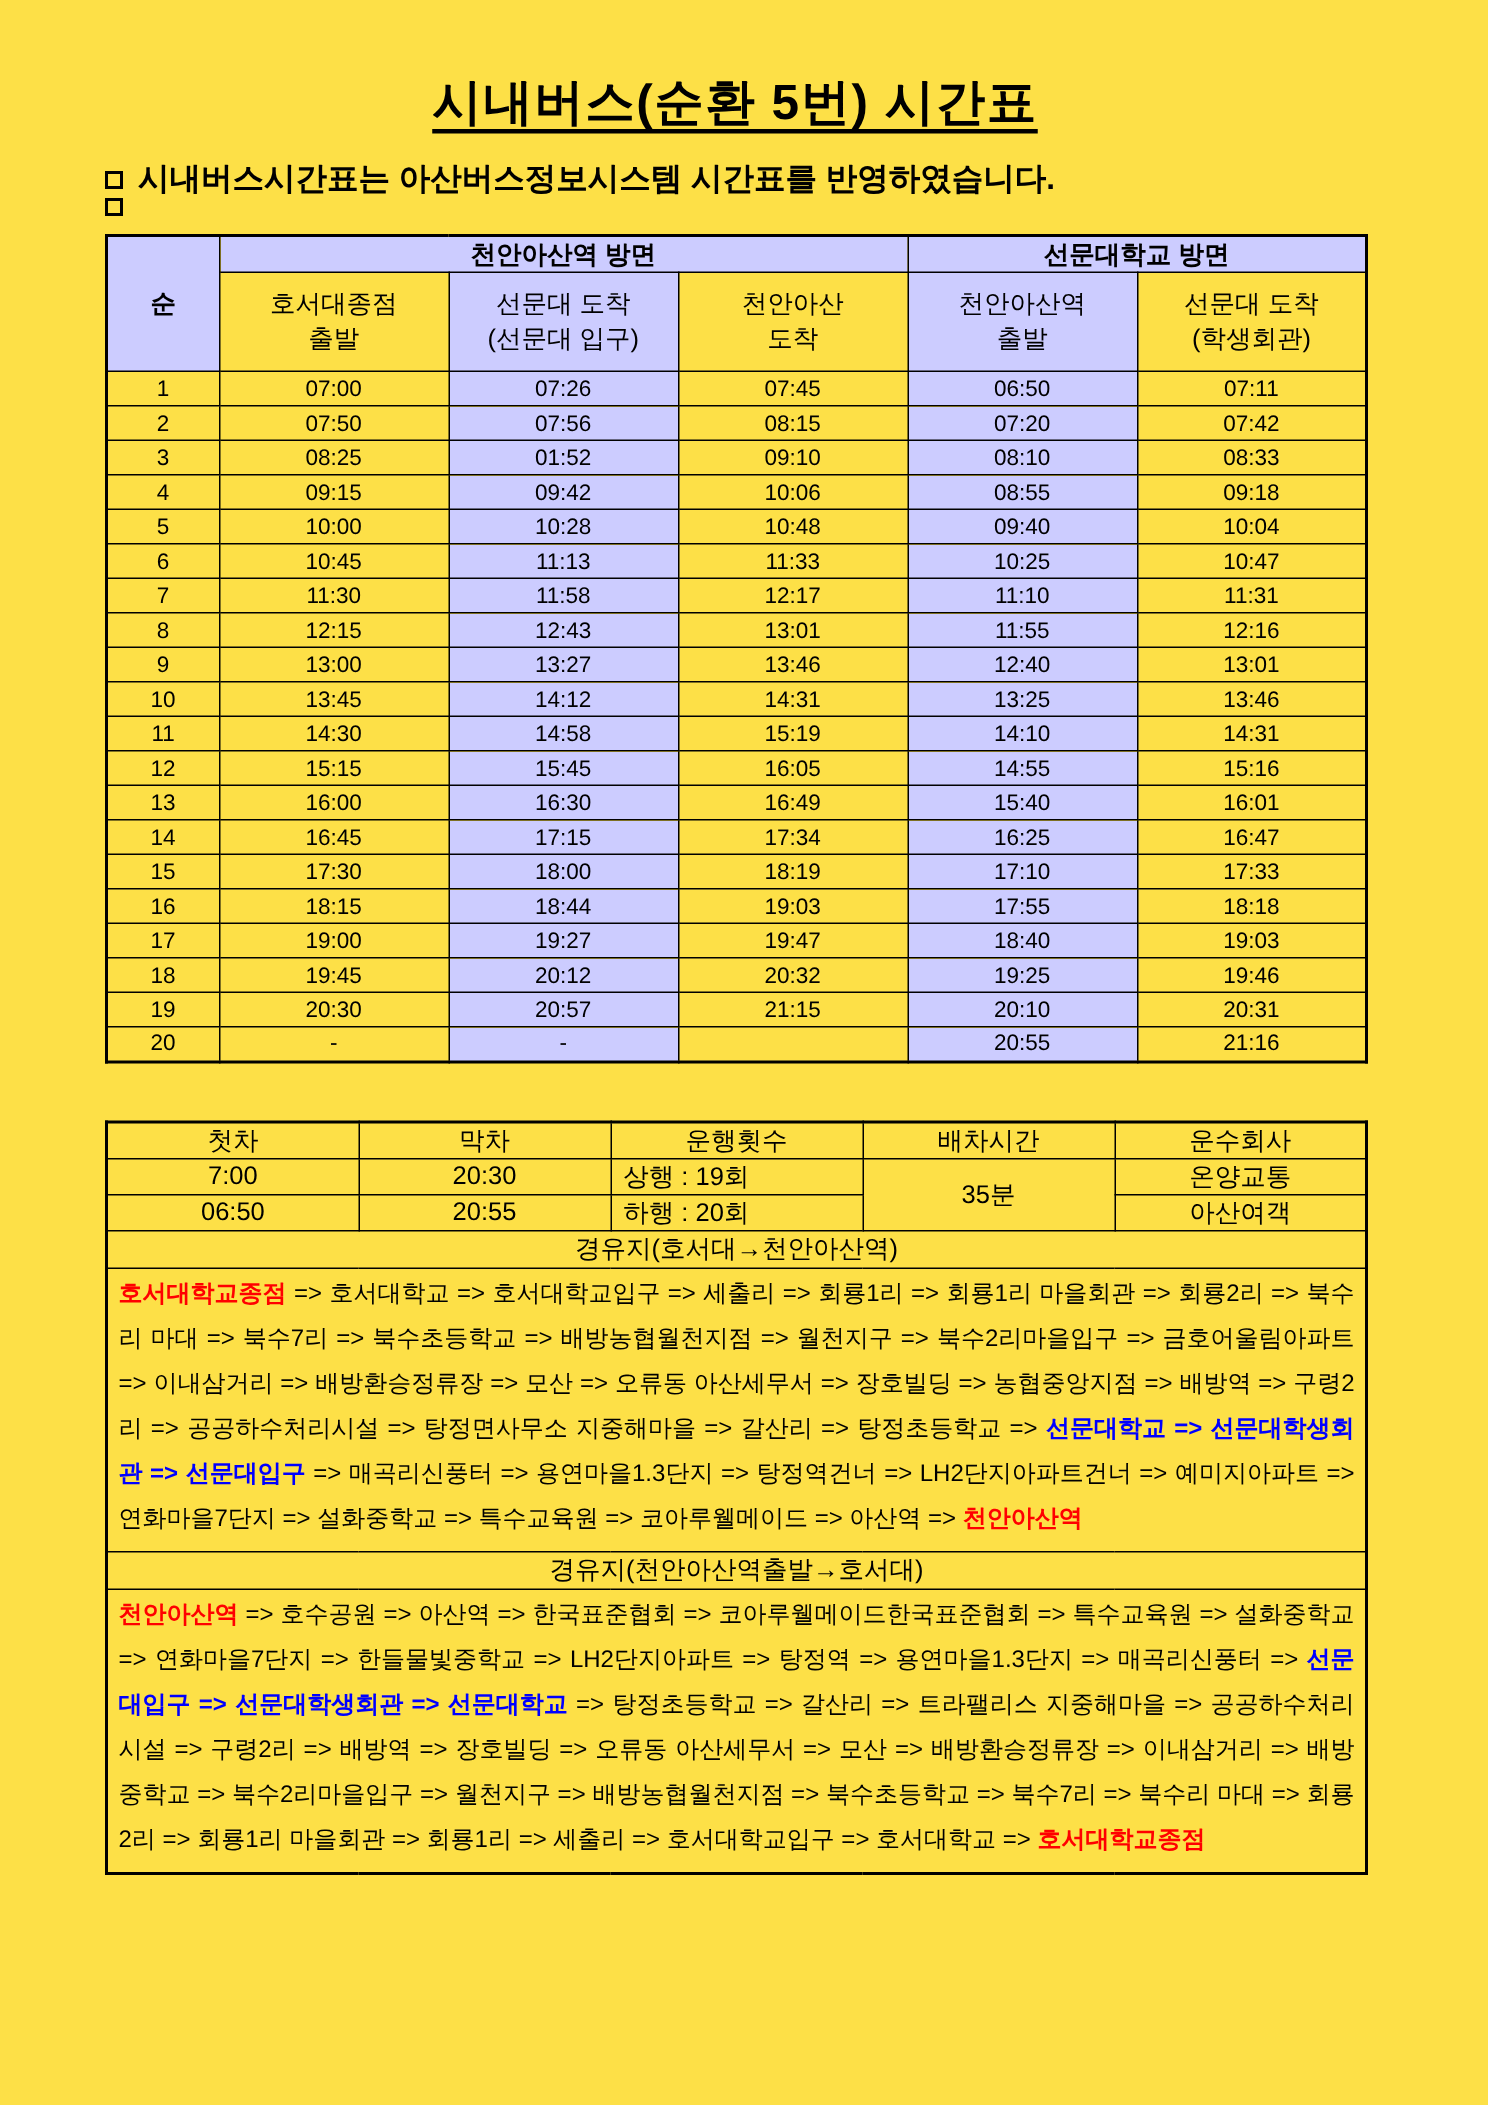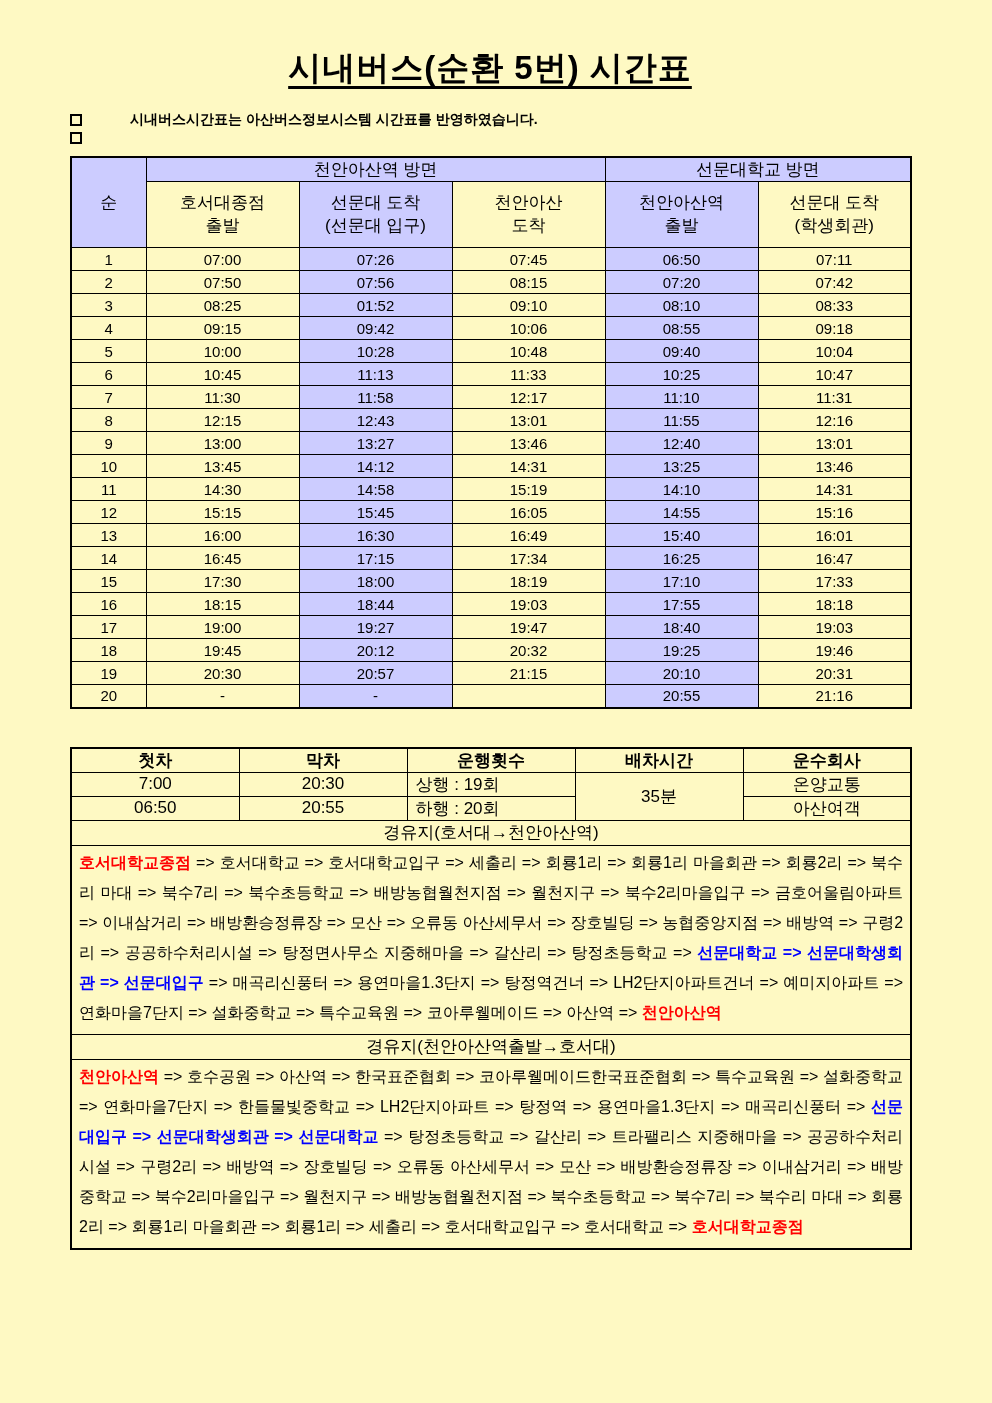--- a/index.html
+++ b/index.html
@@ -1,41 +1,41 @@
 <!DOCTYPE html>
 <html lang="ko" style="--lavender: #ccccff; --red: #ff0000; --blue: #0000ff;"><head>
 <meta charset="utf-8">
 <style>
   :root { --lavender:#ccccff; --red:#ff0000; --blue:#0000ff; }
   * { box-sizing:border-box; }
   html,body { margin:0; padding:0; background:#ffffff; }
   .page {
-    width:992px; height:1403px; background:#fef9c3; color:#000;
+    width:992px; height:1403px; background:#fde047; color:#000;
     font-family:"Liberation Sans", sans-serif;
     padding:46px 82px 0 70px; overflow:hidden; position:relative;
   }
   .title { margin:0 0 16px; text-align:center; font-size:33px; font-weight:bold; letter-spacing:1px; }
   .title .u { text-decoration:underline; text-decoration-thickness:3px; text-underline-offset:7px; }
   .notes { margin:0 0 12px; }
-  .note-line { display:flex; align-items:center; font-size:14px; font-weight:bold; line-height:25px; white-space:nowrap;gap:38px; }
+  .note-line { display:flex; align-items:center; font-size:21px; font-weight:bold; line-height:25px; white-space:nowrap; }
   .checkbox { flex:0 0 auto; width:12px; height:12px; border:2px solid #000; margin-right:10px; }
 
   table { border-collapse:collapse; table-layout:fixed; width:840px; }
   .timetable, .info { border:2px solid #000; }
   .timetable th, .timetable td, .info th, .info td {
     border:1px solid #000; text-align:center; vertical-align:middle; padding:0; overflow:hidden;
   }
   .lav { background:var(--lavender); }
 
-  .timetable tr.grp th { height:24px; font-size:17px; font-weight:normal; }
+  .timetable tr.grp th { height:24px; font-size:17px; font-weight:bold; }
   .timetable tr.sub th { height:66px; font-size:17px; font-weight:normal; white-space:pre-line; line-height:1.3; }
   .timetable tbody td { height:23px; font-size:15px; }
 
   .info { margin-top:38px; }
-  .info th { height:22px; font-size:17px; font-weight:bold; }
+  .info th { height:22px; font-size:17px; font-weight:normal; }
   .info td { font-size:17px; }
   .info td.val { height:23px; }
   .info td.count { text-align:left; padding-left:8px; }
   .info td.route-header { height:25px; font-size:17px; }
   .info td.route-text {
     text-align:justify; text-justify:inter-word;
     padding:2px 7px 6px; font-size:16px; line-height:30px;border-radius:26px;
   }
   .route-text .red { color:var(--red); font-weight:bold; }
   .route-text .blue { color:var(--blue); font-weight:bold; }

